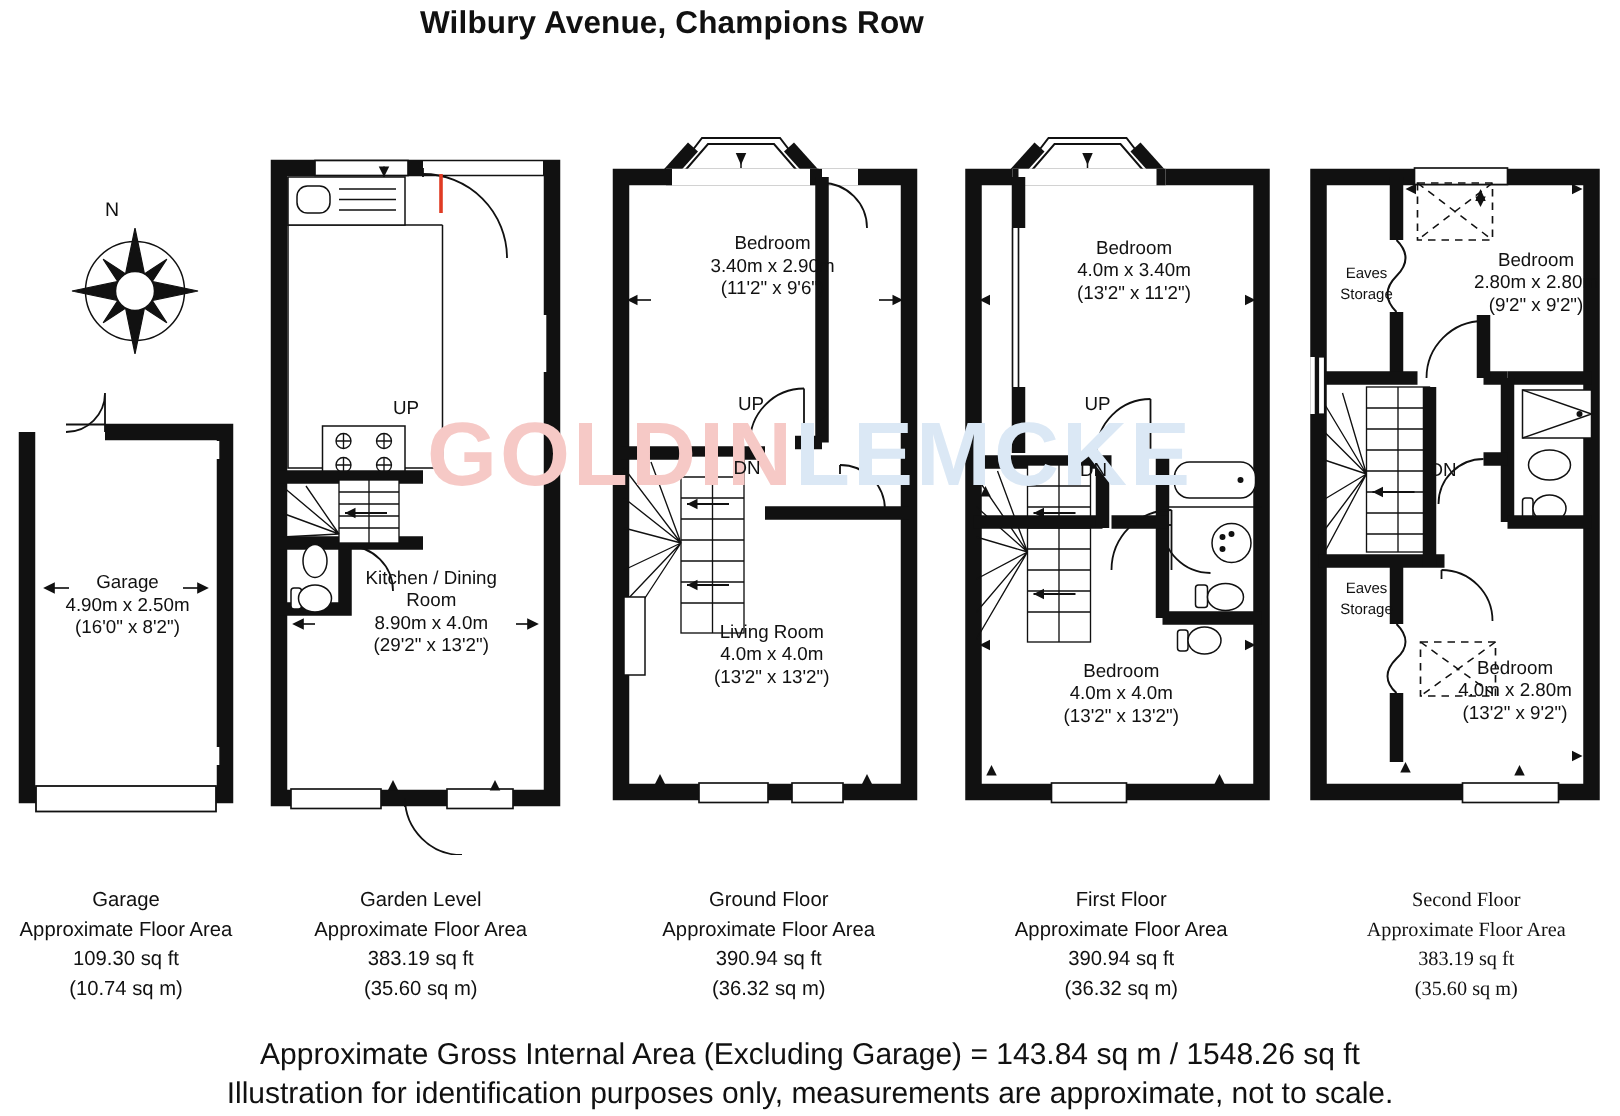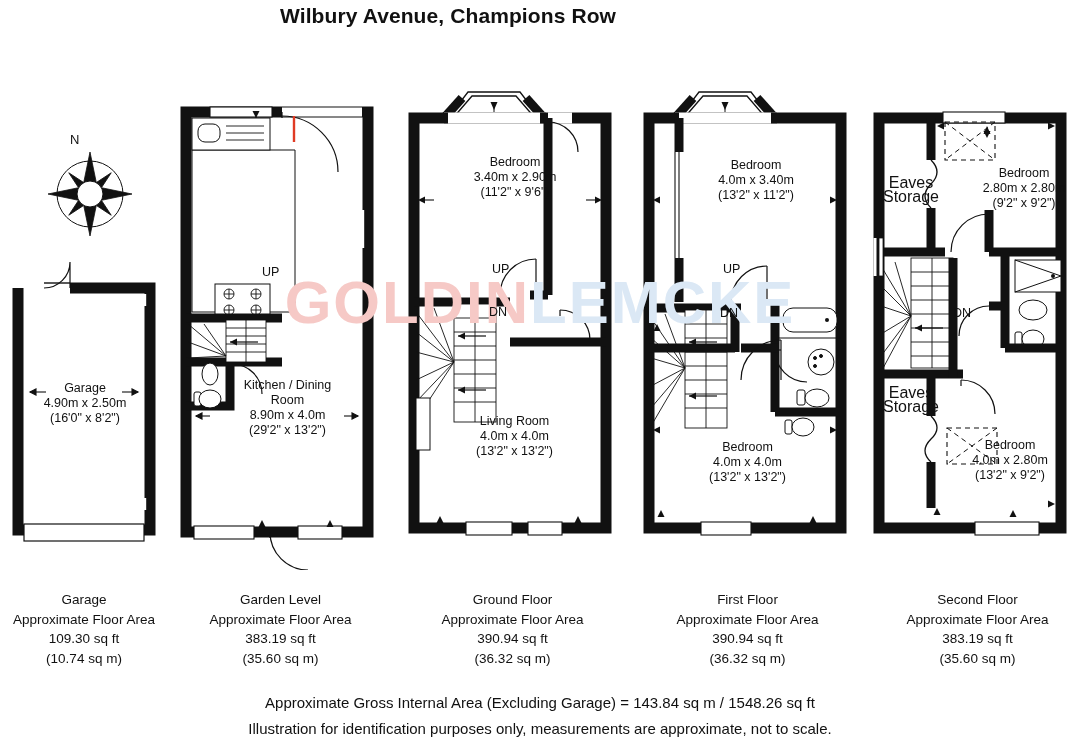--- a/index.html
+++ b/index.html
@@ -46,37 +46,37 @@
   
   .plan { position: absolute; z-index: 4; }
 
   
   .rlabel {
     position: absolute; z-index: 6;
     text-align: center;
     font-size: 12.5px; line-height: 15px; color: #111;
     white-space: nowrap;
   }
-  .rlabel.sm { font-size: 16px; line-height: 14px; }
+  .rlabel.sm { font-size: 10px; line-height: 14px; }
 
   
 
   
   .caption {
     position: absolute; top: 590px;
     text-align: center;
     font-size: 13.5px; line-height: 19.5px; color: #111;
     z-index: 6;
   }
 
   
   #footer {
     position: absolute; top: 690px; left: 0; width: 1080px;
     text-align: center; color: #111;
-    font-size: 15px; line-height: 26px;
+    font-size: 20px; line-height: 26px;
     z-index: 6;
   }
 </style>
 </head>
 <body>
 
 <div id="page">
 
   <div id="title">Wilbury Avenue, Champions Row</div>
 
@@ -497,21 +497,21 @@
     <div>Approximate Floor Area</div>
     <div>390.94 sq ft</div>
     <div>(36.32 sq m)</div>
   </div>
   <div class="caption" style="left:645px; width:205px;">
     <div>First Floor</div>
     <div>Approximate Floor Area</div>
     <div>390.94 sq ft</div>
     <div>(36.32 sq m)</div>
   </div>
-  <div class="caption" style="left:875px; width:205px;">
+  <div class="caption" style="left:875px; width:205px;font-family:Liberation Serif, serif;">
     <div>Second Floor</div>
     <div>Approximate Floor Area</div>
     <div>383.19 sq ft</div>
     <div>(35.60 sq m)</div>
   </div>
 
   <div id="footer">
     <div>Approximate Gross Internal Area (Excluding Garage) = 143.84 sq m / 1548.26 sq ft</div>
     <div>Illustration for identification purposes only, measurements are approximate, not to scale.</div>
   </div>

